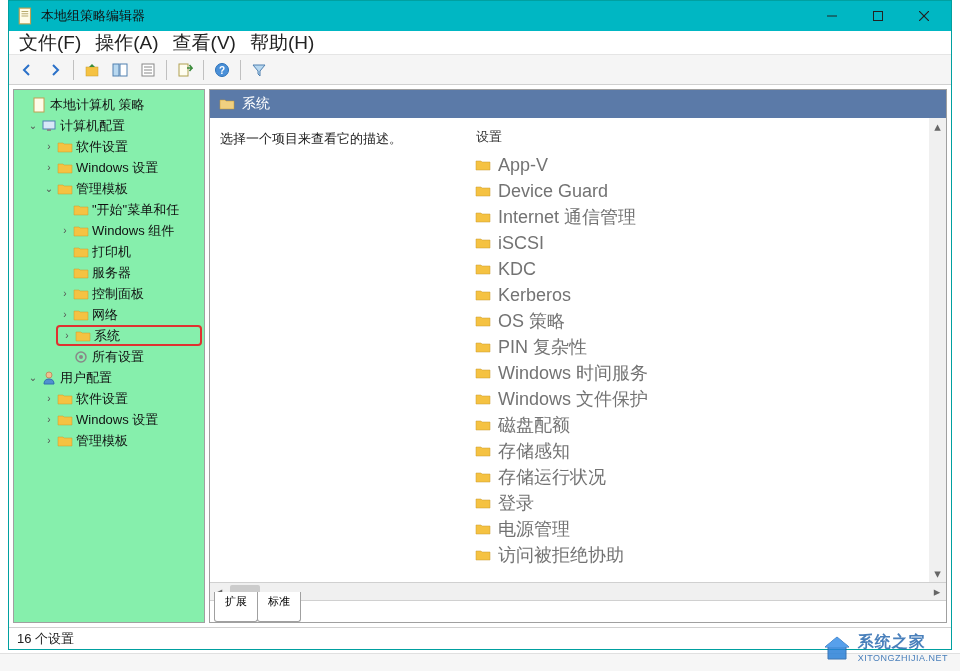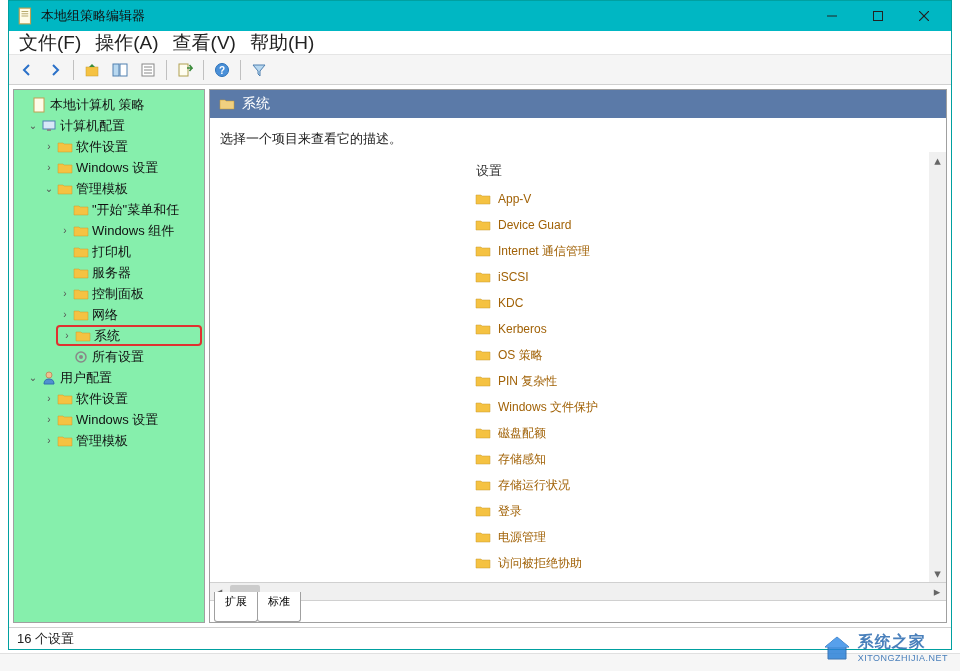--- a/index.html
+++ b/index.html
@@ -28,22 +28,22 @@
     .tree-expand { width: 14px; display: flex; justify-content: center; color: #555; font-size: 10px; }
     .tree-icon { width: 18px; height: 16px; display: flex; align-items: center; justify-content: center; margin-right: 2px; }
     .tree-node.highlighted { border: 2px solid #e03030; border-radius: 4px; padding: 0 2px; }
     .tree-node.highlighted .tree-label { font-weight: normal; }
     
     .detail-pane { flex: 1; border: 1px solid #a0a0a0; background: #fff; display: flex; flex-direction: column; overflow: hidden; }
     .detail-header { height: 28px; background: #5b7aa8; display: flex; align-items: center; padding: 0 8px; color: #fff; font-size: 14px; }
     .detail-header .folder-icon-light { margin-right: 6px; }
     .detail-body { flex: 1; display: flex; overflow: hidden; }
     .detail-left { width: 258px; padding: 12px 10px; font-size: 13px; color: #222; }
-    .detail-right { flex: 1; padding: 10px 6px; overflow: hidden; position: relative; margin-top: 34px; }
-    .list-item { display: flex; align-items: center; height: 26px; font-size: 12px; color: #a16207; cursor: pointer; }
+    .detail-right { flex: 1; padding: 10px 6px; overflow: hidden; position: relative; }
+    .list-item { display: flex; align-items: center; height: 26px; font-size: 18px; color: #737373; cursor: pointer; }
     .list-item .tree-icon { margin-right: 6px; }
     .list-header { font-size: 13px; color: #333; padding: 0 0 6px 2px; }
     
     .detail-scroll-h { height: 18px; background: #f0f0f0; display: flex; align-items: center; border-top: 1px solid #d0d0d0; }
     .detail-scroll-h .sh-arrow { width: 18px; height: 18px; display: flex; align-items: center; justify-content: center; color: #666; cursor: pointer; }
     .detail-scroll-h .sh-thumb { width: 30px; height: 14px; background: #ccc; margin-left: 2px; border-radius: 2px; cursor: pointer; }
     .detail-scroll-h .sh-track { flex: 1; }
     
     .tabs-row { height: 22px; display: flex; align-items: flex-end; padding: 0 4px; border-top: 1px solid #d0d0d0; }
     .bottom-tab { font-size: 11px; padding: 2px 10px 12px; border: 1px solid #a0a0a0; border-top: none; background: #fff; margin-right: -1px; cursor: pointer; border-radius: 0 0 3px 3px; }
@@ -400,20 +400,28 @@
                   </svg>
                 </span>
                 <span>PIN 复杂性</span>
               </div>
               <div class="list-item">
                 <span class="tree-icon">
                   <svg width="16" height="14" viewBox="0 0 16 14">
                     <path d="M1 3 L1 12 L15 12 L15 4 L7 4 L6 3 Z" class="folder-svg"></path>
                   </svg>
                 </span>
+                <span>Windows 时间服务</span>
+              </div>
+              <div class="list-item">
+                <span class="tree-icon">
+                  <svg width="16" height="14" viewBox="0 0 16 14">
+                    <path d="M1 3 L1 12 L15 12 L15 4 L7 4 L6 3 Z" class="folder-svg"></path>
+                  </svg>
+                </span>
                 <span>Windows 文件保护</span>
               </div>
               <div class="list-item">
                 <span class="tree-icon">
                   <svg width="16" height="14" viewBox="0 0 16 14">
                     <path d="M1 3 L1 12 L15 12 L15 4 L7 4 L6 3 Z" class="folder-svg"></path>
                   </svg>
                 </span>
                 <span>磁盘配额</span>
               </div>

